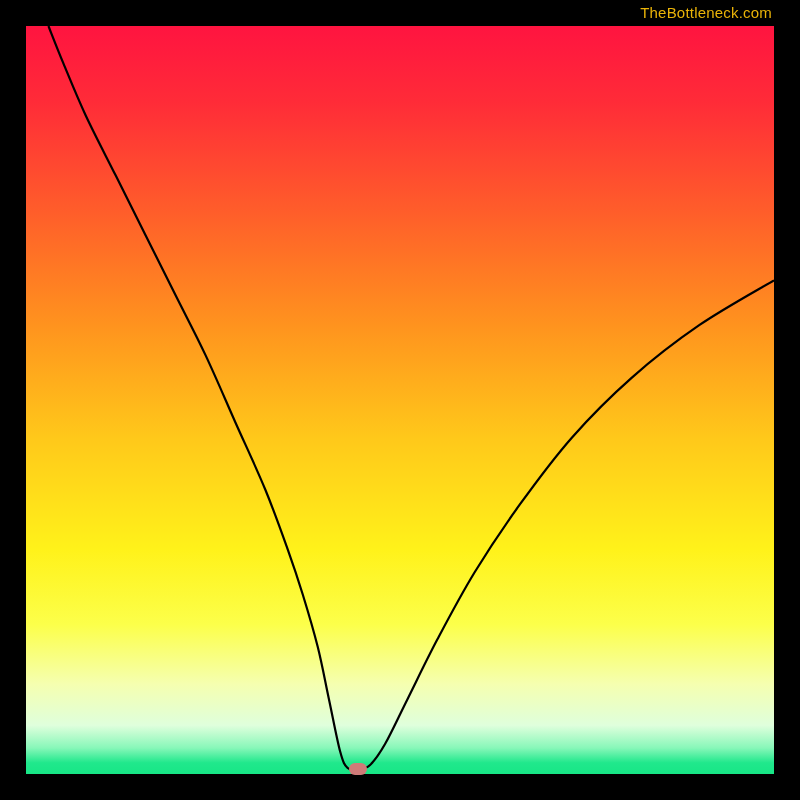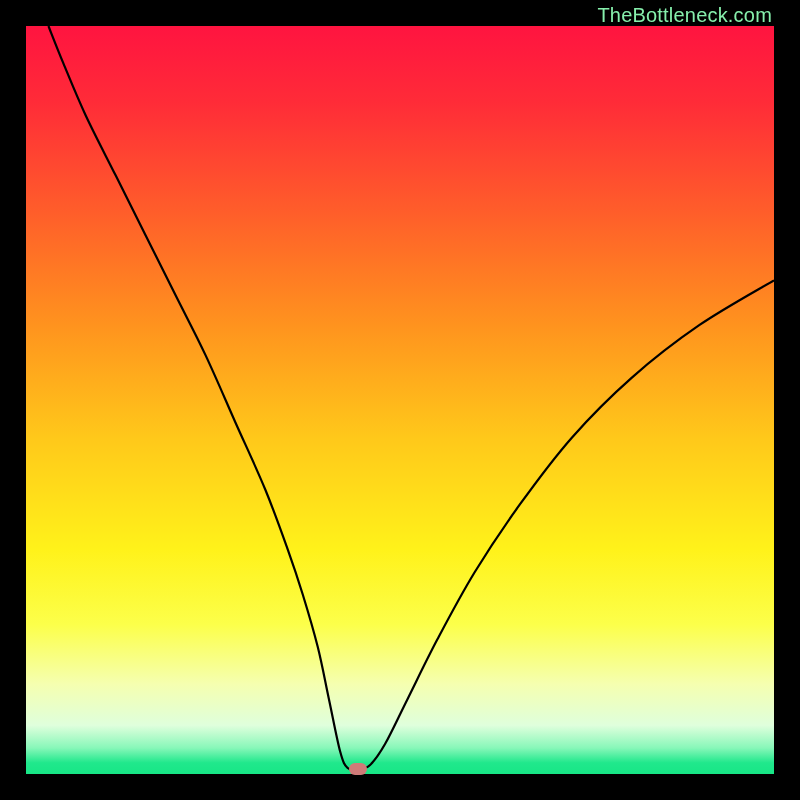--- a/index.html
+++ b/index.html
@@ -31,22 +31,22 @@
     position: absolute;
     left: 0;
     top: 0;
     width: 100%;
     height: 100%;
   }
   .watermark {
     position: absolute;
     top: 4px;
     right: 28px;
-    color: #86efac;
-    font-size: 20px;
+    color: #eab308;
+    font-size: 15px;
     font-weight: 500;
     letter-spacing: 0.2px;
     user-select: none;
   }
   svg.curve {
     position: absolute;
     left: 0;
     top: 0;
     width: 100%;
     height: 100%;

